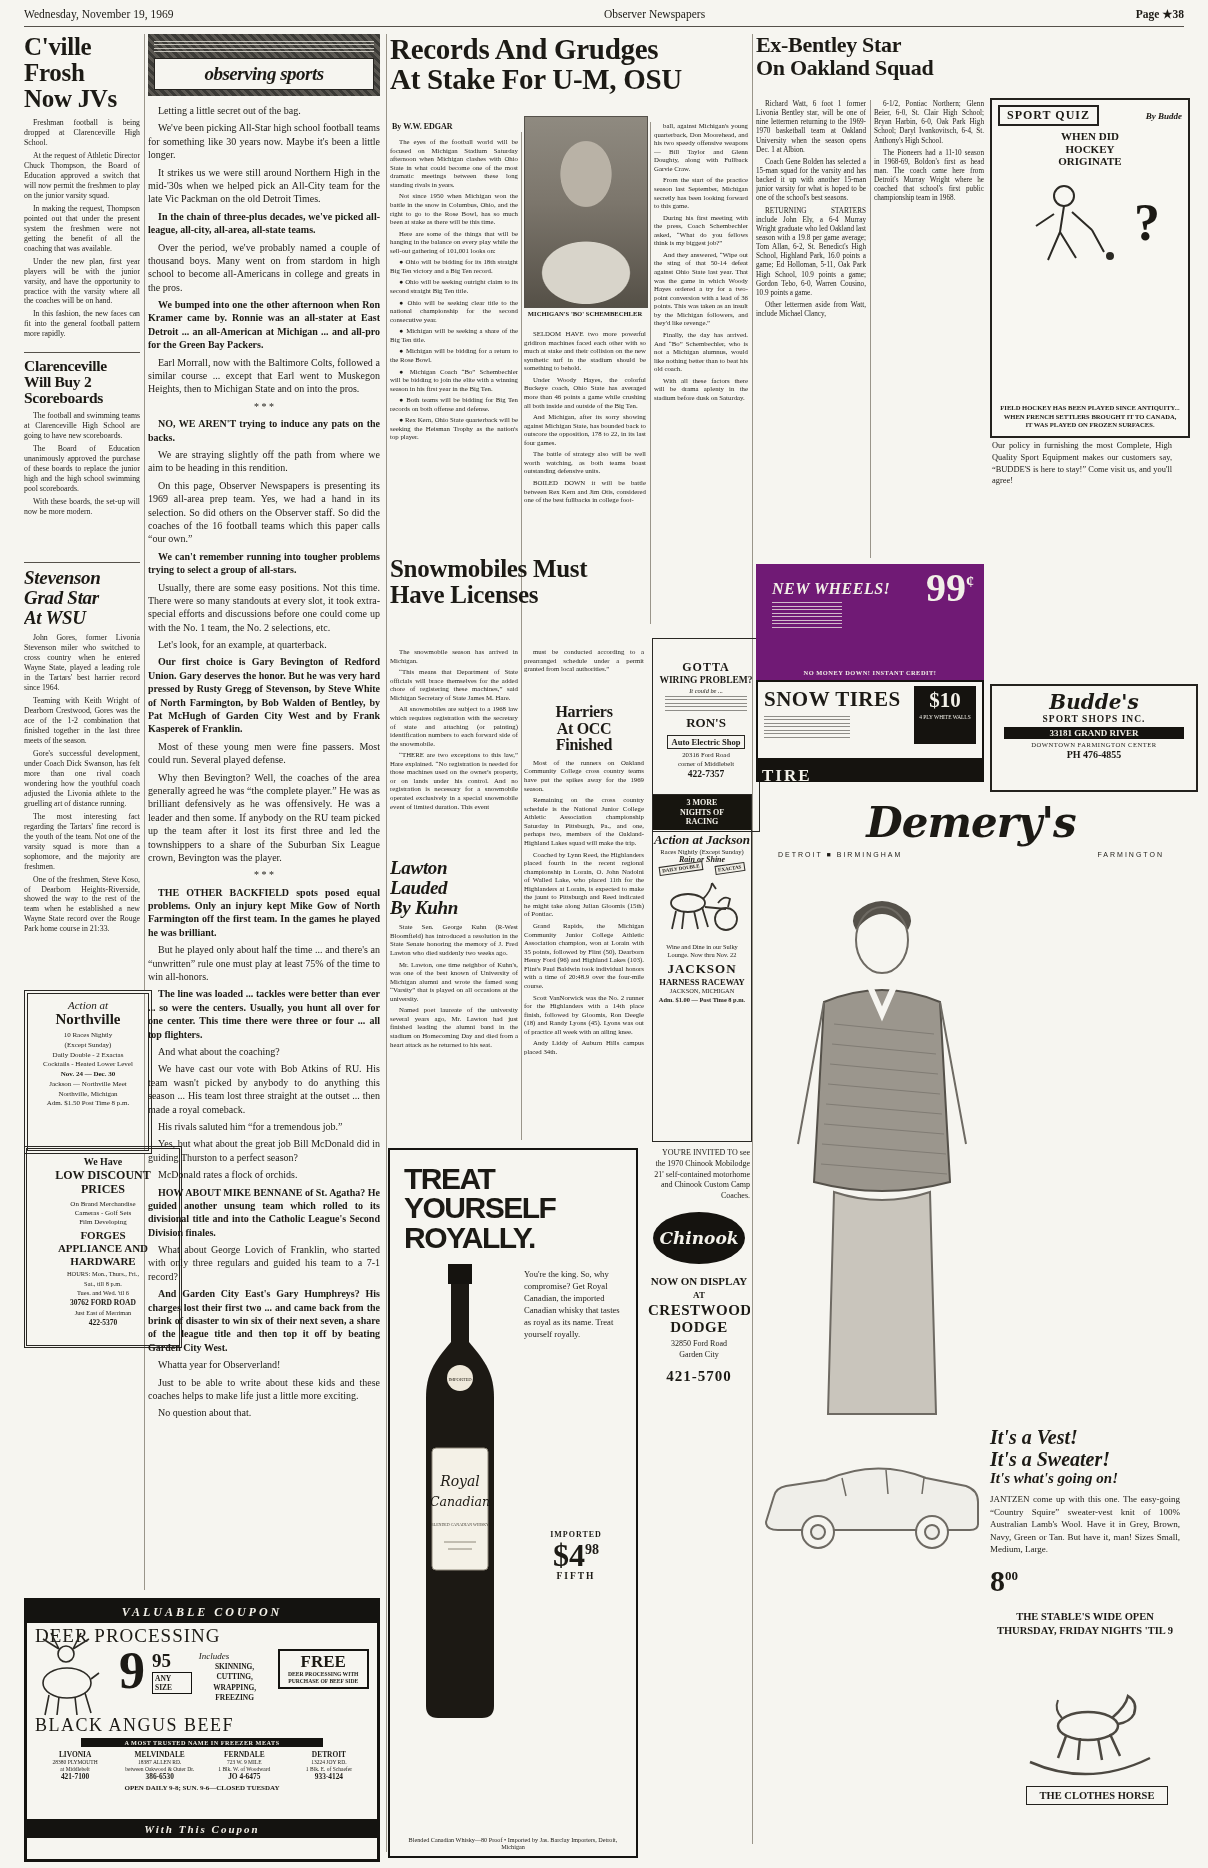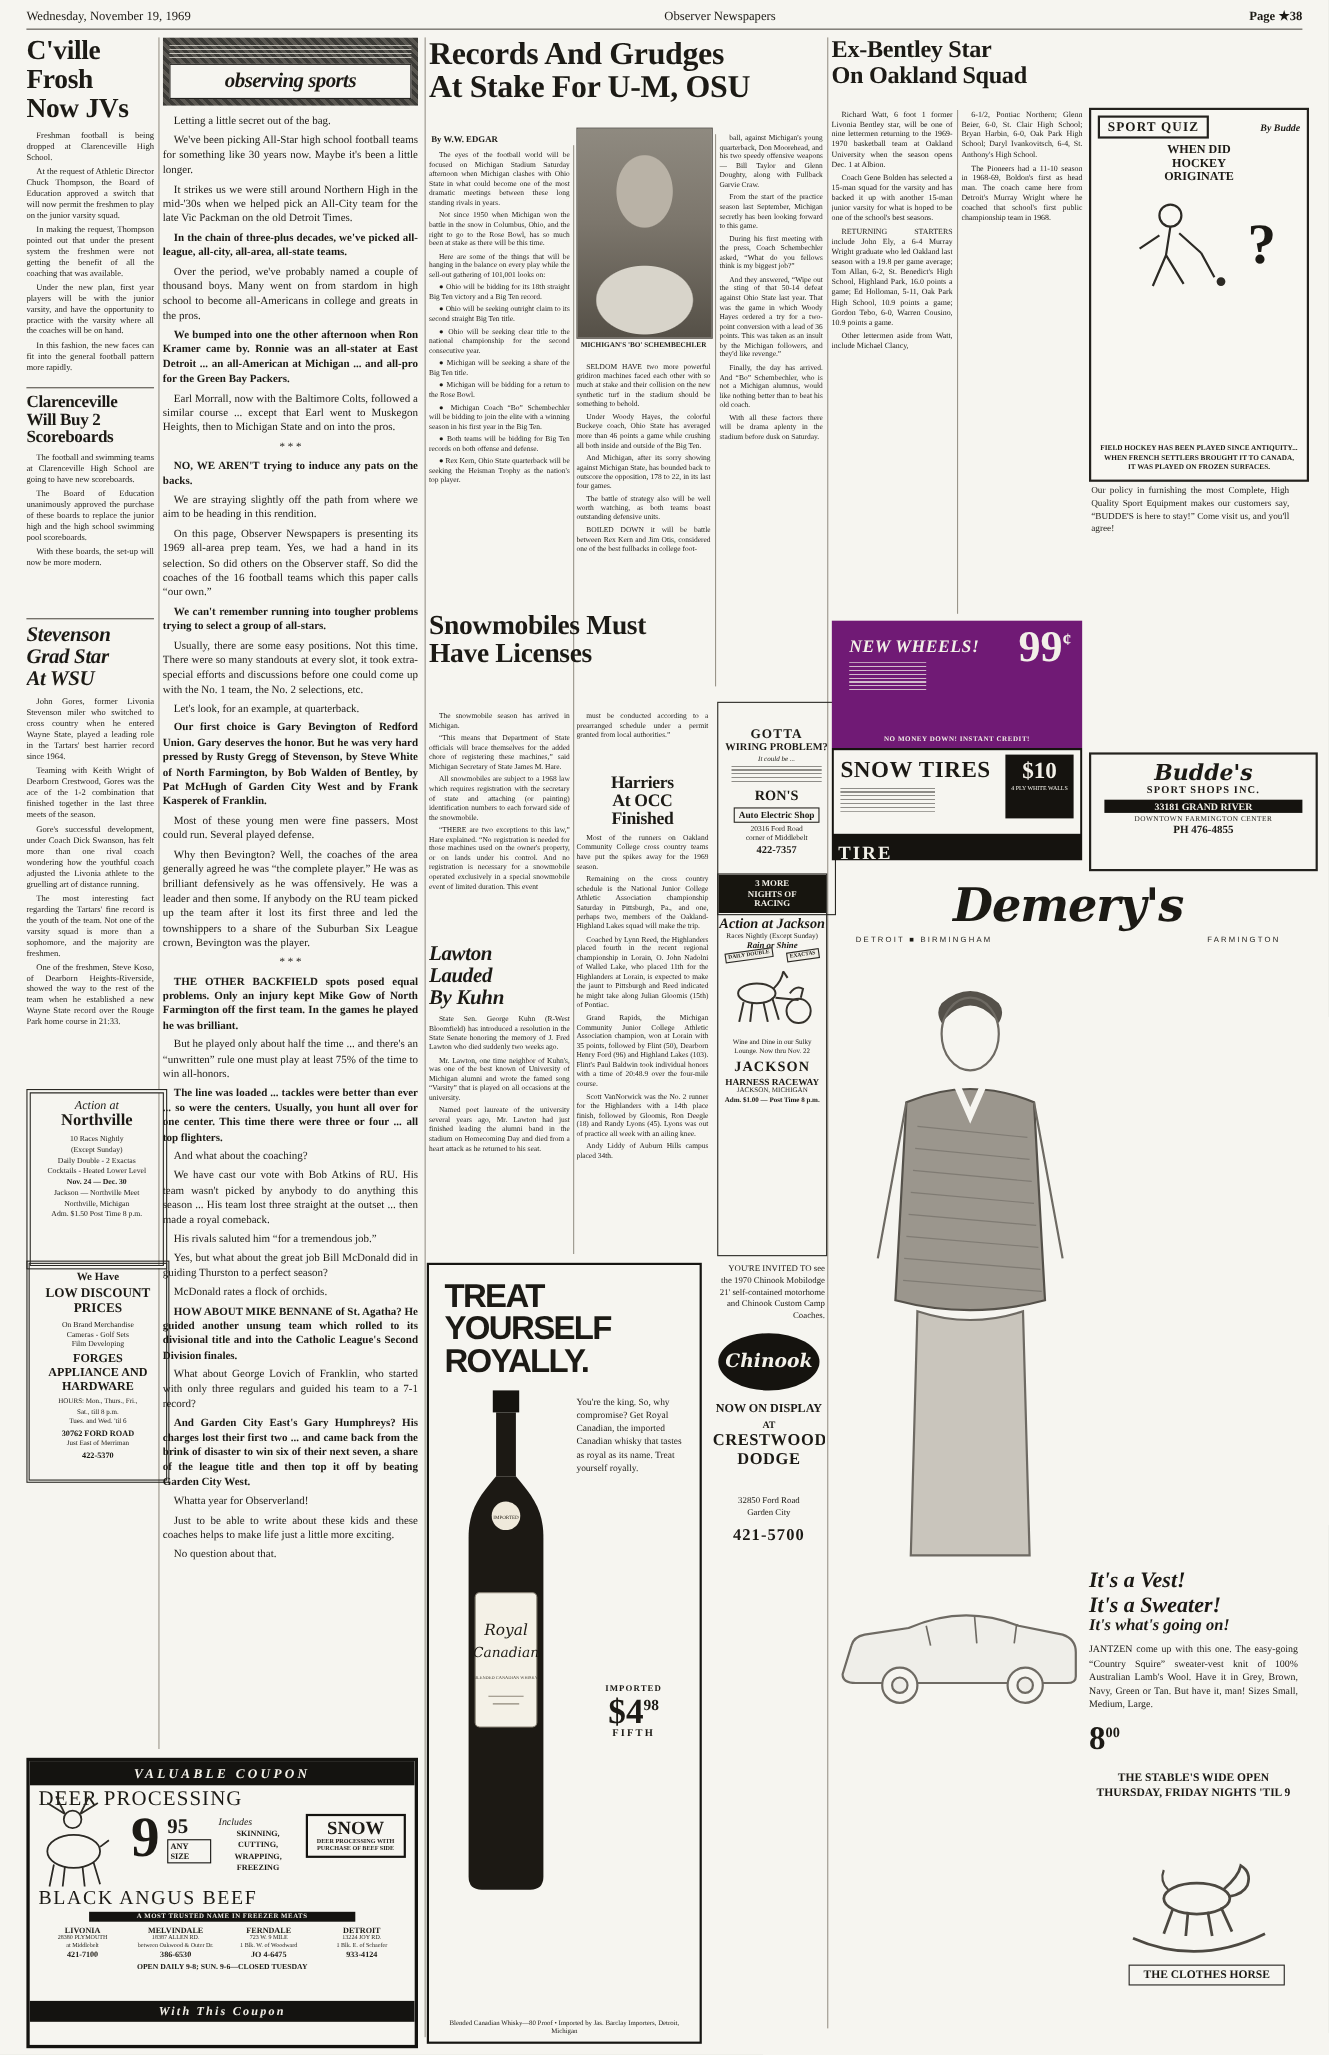--- a/index.html
+++ b/index.html
@@ -42,21 +42,21 @@
   .hl-stev{font-size:19px;font-style:italic;margin-bottom:6px}
   #hr-c1a{left:24px;top:352px;width:116px}
   #hr-c1b{left:24px;top:562px;width:116px}
 
   #ad-northville{left:24px;top:990px;width:118px;height:150px;border:1px solid #2a2824;box-shadow:inset 0 0 0 2px #f6f5f0,inset 0 0 0 3px #2a2824;padding:8px 4px 4px;text-align:center}
   .nv-line1{font-style:italic;font-size:11px}
   .nv-line2{font-weight:bold;font-size:15px;margin-bottom:3px}
   .nv-rest{font-size:7px;line-height:1.25}
   .nv-rest p:nth-child(5){font-weight:bold}
 
-  #ad-forges{left:24px;top:1146px;width:118px;height:184px;border:3px double #2a2824;padding:6px 3px;text-align:center}
+  #ad-forges{left:24px;top:1146px;width:118px;height:184px;border:3px double #2a2824;padding:6px 17px;text-align:center}
   .fg-top p{font-weight:bold}
   .fg-top{font-size:10px;line-height:1.15}
   .fg-top p:nth-child(2),.fg-top p:nth-child(3){font-size:12px}
   .fg-mid{font-size:7px;margin:3px 0}
   .fg-name{font-weight:bold;font-size:11px;line-height:1.1;margin:3px 0}
   .fg-bot{font-size:6.4px;line-height:1.3}
   .fg-bot p:nth-child(4),.fg-bot p:nth-child(6){font-weight:bold;font-size:7.5px}
 
   
   #col-observing{left:148px;top:34px;width:232px;height:1556px}
@@ -124,21 +124,21 @@
   .jk-name2{font-weight:bold;font-size:8.5px}
   .jk-place{font-size:6.4px}
   .jk-adm{font-size:6.4px;font-weight:bold;margin-top:2px}
 
   #ad-chinook{left:648px;top:1148px;width:102px;height:468px;text-align:center}
   .ch-copy{font-size:8px;line-height:1.35;text-align:right;text-indent:6px}
   .ch-logo{width:92px;height:52px;background:#15130f;border-radius:50%;margin:10px auto;display:flex;align-items:center;justify-content:center;color:#f4f2ea;font-style:italic;font-weight:bold;font-size:17px;font-family:"DejaVu Serif",serif}
   .ch-disp{font-weight:bold;font-size:11px;line-height:1.3}
   .ch-at{font-weight:bold;font-size:9px;margin:2px 0}
   .ch-dealer{font-weight:bold;font-size:15px;line-height:1.1;letter-spacing:.5px}
-  .ch-addr{font-size:8px;margin-top:24px;line-height:1.3}
+  .ch-addr{font-size:8px;margin-top:4px;line-height:1.3}
   .ch-phone{font-weight:bold;font-size:15px;margin-top:8px;letter-spacing:1px}
 
   
   #exb-head{left:756px;top:34px;width:232px;height:62px}
   .hl-exb{font-size:22px}
   #exb-c1{left:756px;top:100px;width:110px;height:458px}
   #exb-c2{left:874px;top:100px;width:110px;height:458px}
 
   
   #ad-quiz{left:990px;top:98px;width:196px;height:336px;border:2px solid #24221e;background:#f8f7f2}
@@ -674,21 +674,21 @@
         <div class="includes">
           <div class="inc-label">Includes</div>
           <div class="inc-lines clist">
               <p>SKINNING,</p>
               <p>CUTTING,</p>
               <p>WRAPPING,</p>
               <p>FREEZING</p>
             </div>
         </div>
         <div class="freebox">
-          <div class="free-word">SNOW</div>
+          <div class="free-word">FREE</div>
           <div class="free-text">DEER PROCESSING WITH PURCHASE OF BEEF SIDE</div>
         </div>
       </div>
       <div class="beef">BLACK ANGUS BEEF</div>
       <div class="beef-sub">A MOST TRUSTED NAME IN FREEZER MEATS</div>
       <div class="locs">
         <div class="loc">
           <div class="city">LIVONIA</div>
           <div class="a">28380 PLYMOUTH</div>
           <div class="a">at Middlebelt</div>

